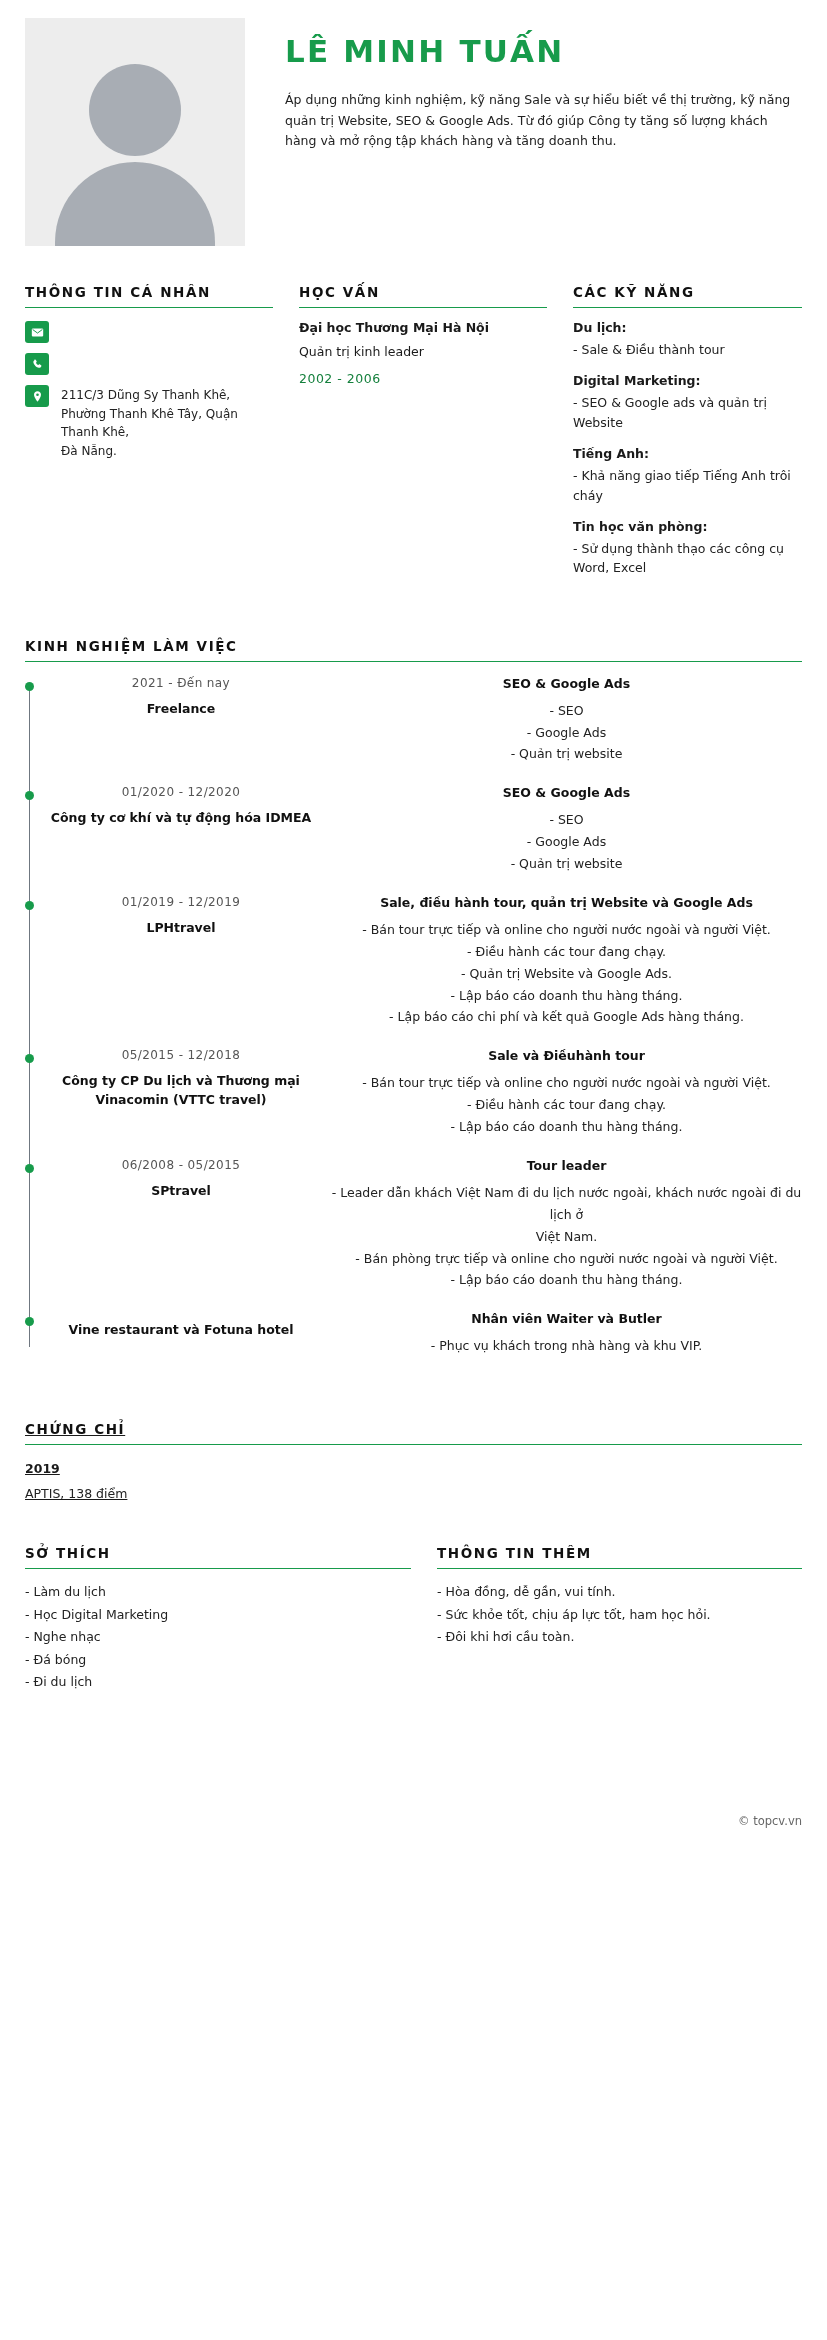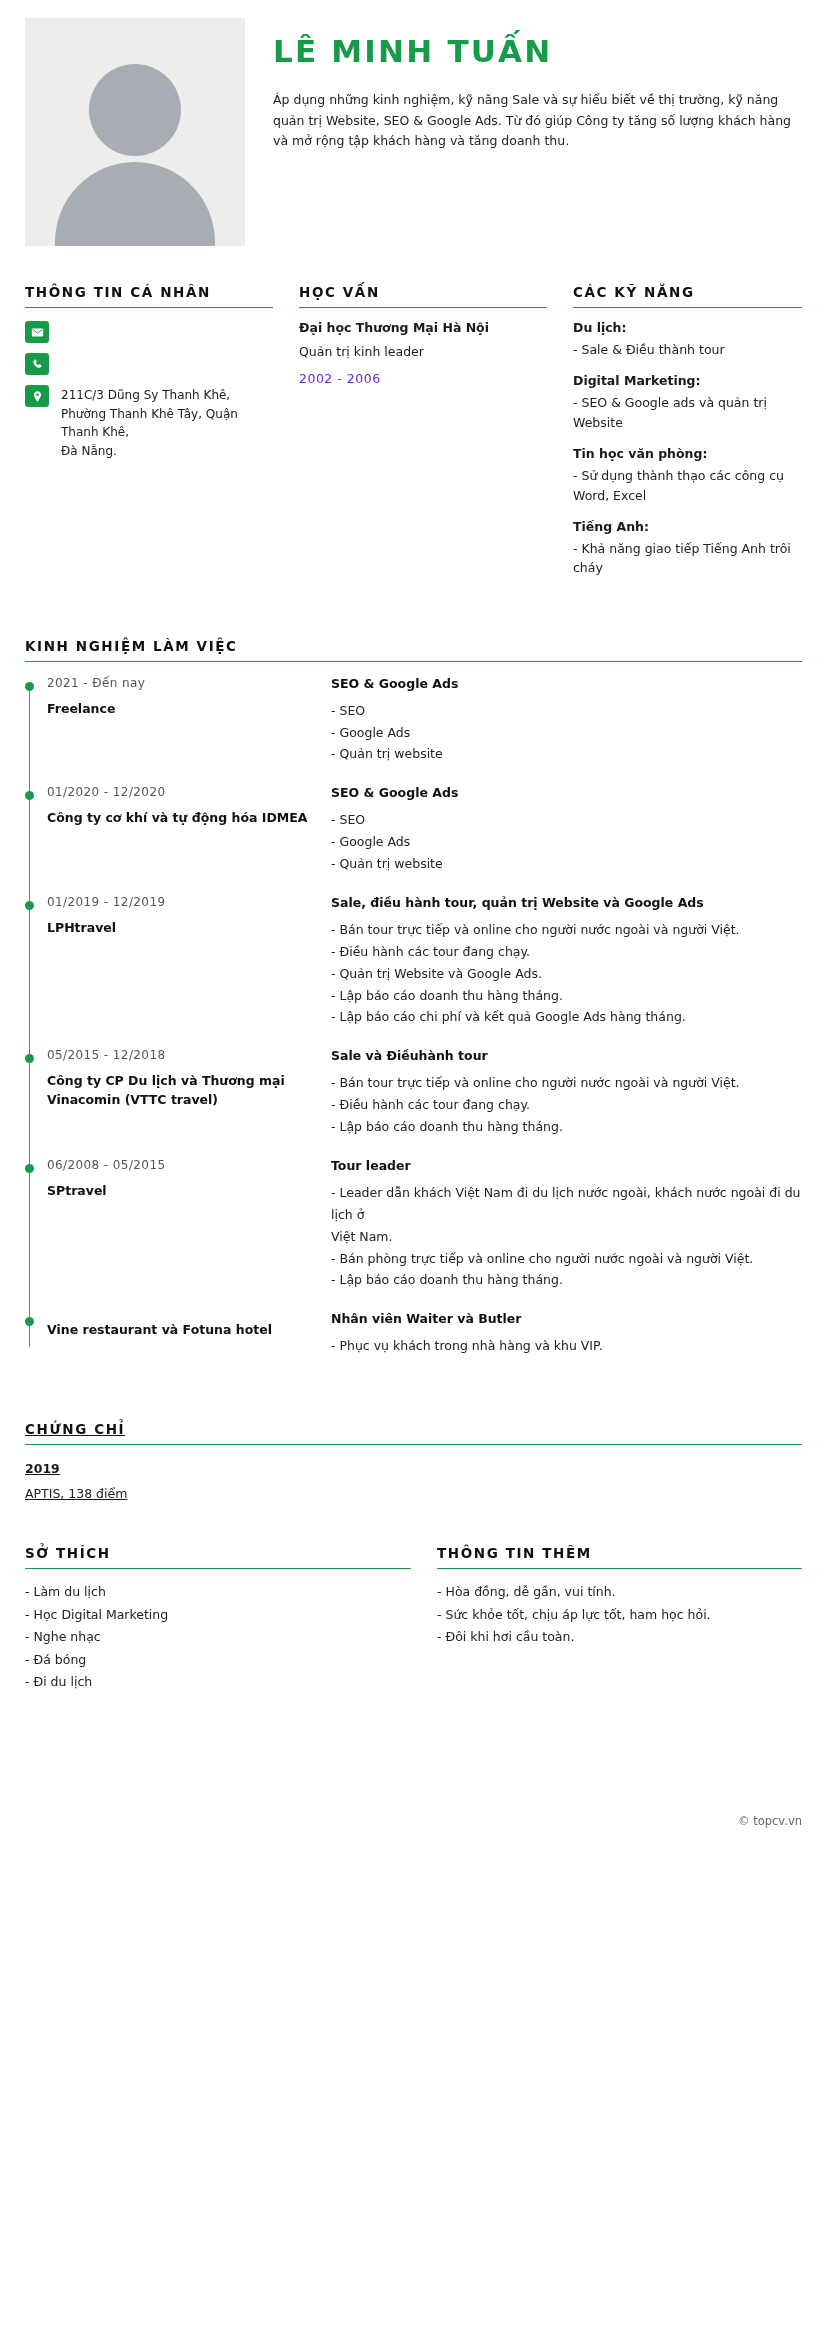--- a/index.html
+++ b/index.html
@@ -51,21 +51,21 @@
     left: 50%;
     bottom: -36px;
     transform: translateX(-50%);
     width: 160px;
     height: 120px;
     border-radius: 80px 80px 0 0;
     background: #a8adb4;
   }
   .header-right {
     flex: 1;
-    padding-left: 28px;
+    padding-left: 40px;
     padding-top: 16px;
   }
   .cv-name {
     font-size: 31px;
     font-weight: bold;
     color: #179b4b;
     letter-spacing: 2.2px;
     margin: 0 0 22px 0;
     line-height: 1.1;
   }
@@ -116,34 +116,35 @@
     align-items: center;
     justify-content: center;
     margin-right: 12px;
     margin-top: 1px;
   }
   .ci svg { display: block; }
   .contact-text { padding-top: 2px; color: #222; white-space: pre-line; }
 
   .edu-school { font-size: 12.5px; font-weight: bold; margin-bottom: 9px; }
   .edu-major { font-size: 12.5px; margin-bottom: 12px; }
-  .edu-years { font-size: 12.5px; color: #6d28d9; letter-spacing: .5px; }
+  .edu-years { font-size: 12.5px; color: #15803d; letter-spacing: .5px; }
 
   .skill-block { margin-bottom: 14px; }
   .skill-name { font-size: 12.5px; font-weight: bold; margin-bottom: 5px; }
   .skill-desc { font-size: 12.5px; line-height: 1.55; color: #222; white-space: pre-line; }
 
   
   .exp-wrap { margin-top: 46px; }
   .exp-list { position: relative; margin-top: 14px; }
   .exp-item {
     position: relative;
     display: flex;
     padding-left: 22px;
     padding-bottom: 20px;
+    text-align: center;
   }
   .exp-item:before {
     content: "";
     position: absolute;
     left: 0;
     top: 6px;
     width: 9px;
     height: 9px;
     border-radius: 50%;
     background: #179b4b;
@@ -256,28 +257,28 @@
 
       <div class="skill-block">
         <div class="skill-name">Du lịch:</div>
         <div class="skill-desc">- Sale &amp; Điều thành tour</div>
       </div>
       <div class="skill-block">
         <div class="skill-name">Digital Marketing:</div>
         <div class="skill-desc">- SEO &amp; Google ads và quản trị Website</div>
       </div>
       <div class="skill-block">
+        <div class="skill-name">Tiếng Anh:</div>
+        <div class="skill-desc">- Khả năng giao tiếp Tiếng Anh trôi
+cháy</div>
+      </div>
+      <div class="skill-block">
         <div class="skill-name">Tin học văn phòng:</div>
         <div class="skill-desc">- Sử dụng thành thạo các công cụ
 Word, Excel</div>
-      </div>
-      <div class="skill-block">
-        <div class="skill-name">Tiếng Anh:</div>
-        <div class="skill-desc">- Khả năng giao tiếp Tiếng Anh trôi
-cháy</div>
       </div>
     </div>
   </div>
 
   <div class="exp-wrap">
     <div class="sec-title">KINH NGHIỆM LÀM VIỆC</div>
 
     <div class="exp-list">
 
       <div class="exp-item">

